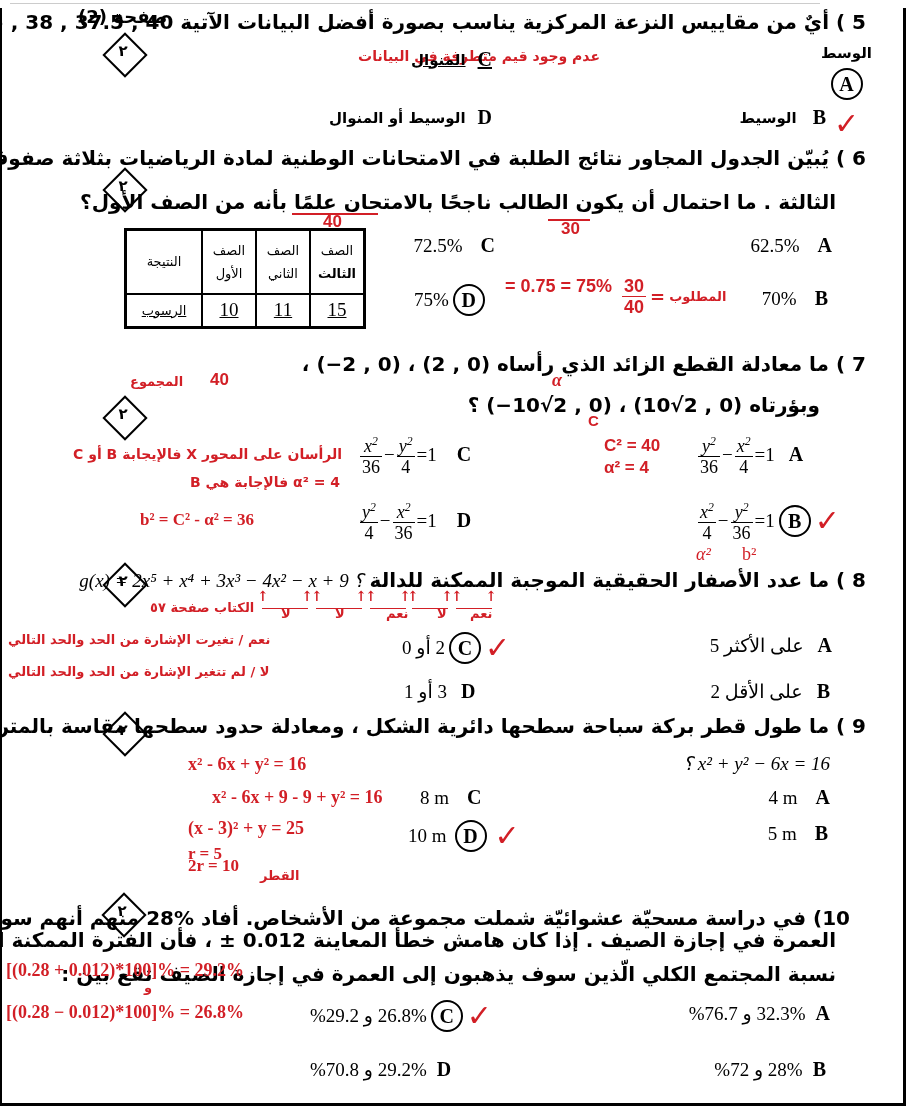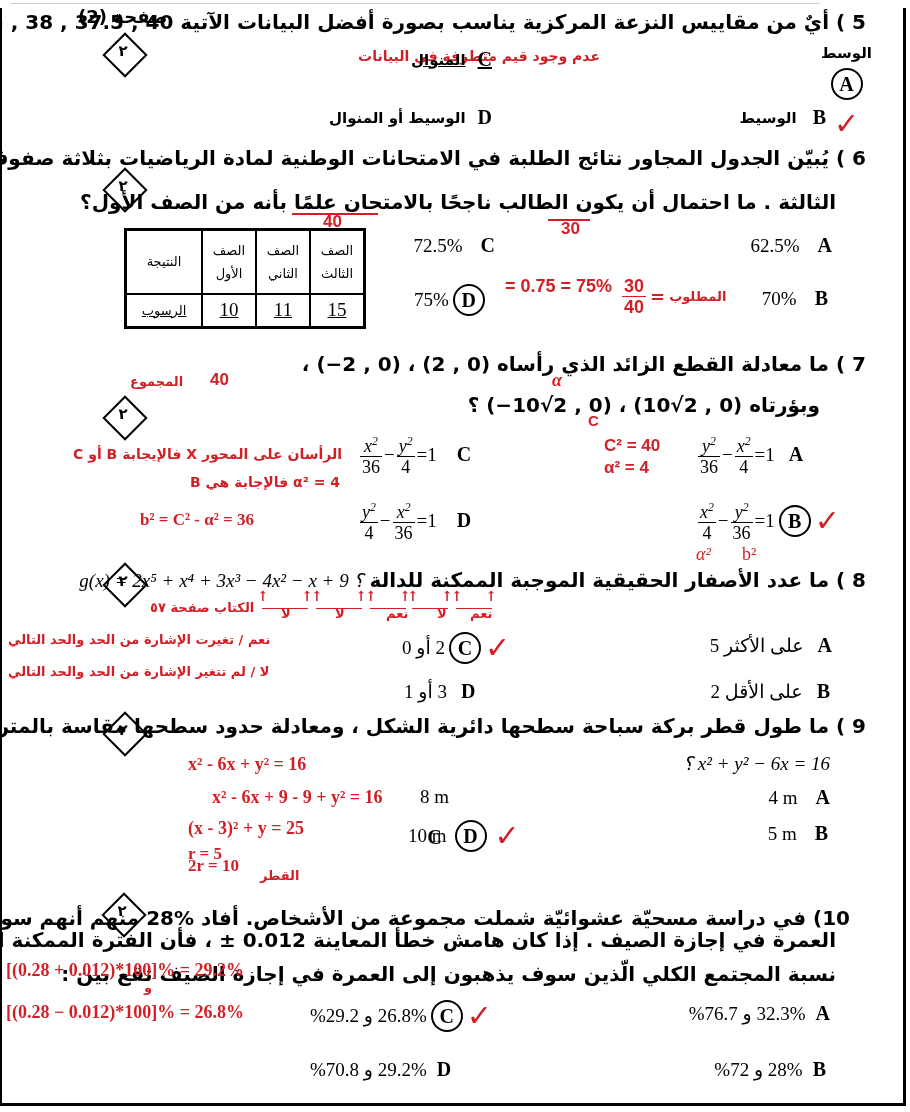--- a/index.html
+++ b/index.html
@@ -103,21 +103,21 @@
     <td style="width:44px;">
           <div>الصف</div>
           <div style="margin-top:8px;">الأول</div>
         </td>
     <td style="width:44px;">
           <div>الصف</div>
           <div style="margin-top:8px;">الثاني</div>
         </td>
     <td style="width:44px;">
           <div>الصف</div>
-          <div style="margin-top:8px;">الثالث</div>
+          <div style="margin-top:8px;font-weight:bold;">الثالث</div>
         </td>
   </tr>
   <tr style="height:34px;text-decoration:underline;">
     <td>الرسوب</td>
     <td class="n">10</td>
     <td class="n">11</td>
     <td class="n">15</td>
   </tr>
 </tbody>
   </table>
@@ -256,21 +256,21 @@
 <div class="abs rtl ar-red" style="left:260px; top:868px;">القطر</div>
 
 <div class="abs" style="right:80px; top:786px; display:flex; gap:18px; align-items:center;">
   <span class="opt">4 m</span>
   <span class="optlet">A</span>
 </div>
 <div class="abs" style="right:82px; top:822px; display:flex; gap:18px; align-items:center;">
   <span class="opt">5 m</span>
   <span class="optlet">B</span>
 </div>
-<div class="abs" style="left:420px; top:786px; display:flex; gap:18px; align-items:center;flex-direction:column;">
+<div class="abs" style="left:420px; top:786px; display:flex; gap:18px; align-items:center;">
   <span class="opt">8 m</span>
   <span class="optlet">C</span>
 </div>
 <div class="abs" style="left:408px; top:818px; display:flex; gap:8px; align-items:center;">
   <span class="opt">10 m</span>
   <span class="circle">D</span>
   <span class="check">✓</span>
 </div>
 
 <div class="abs rtl q" style="right:60px; top:890px;margin-top:16px;">10) في دراسة مسحيّة عشوائيّة شملت مجموعة من الأشخاص. أفاد %28 منهم أنهم سوف يذهبون إلى</div>

